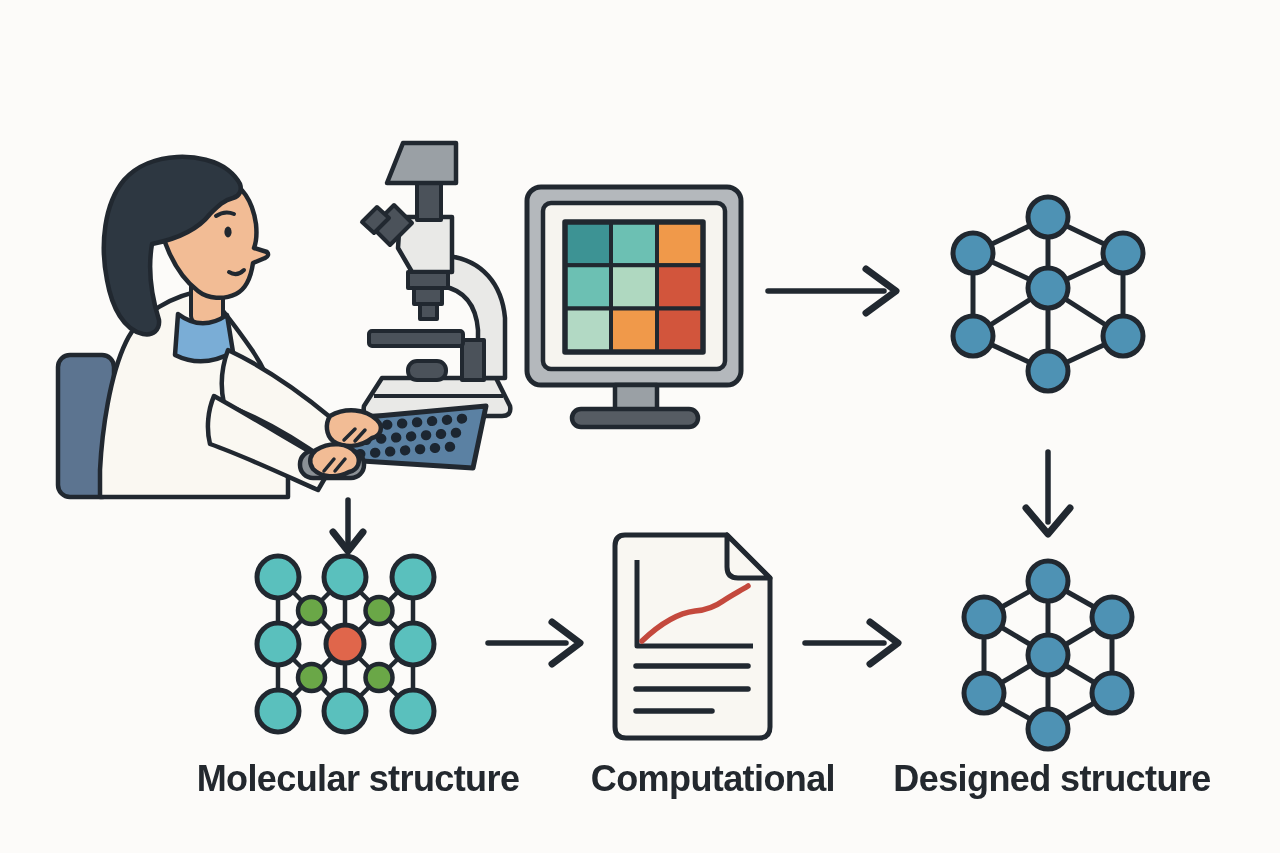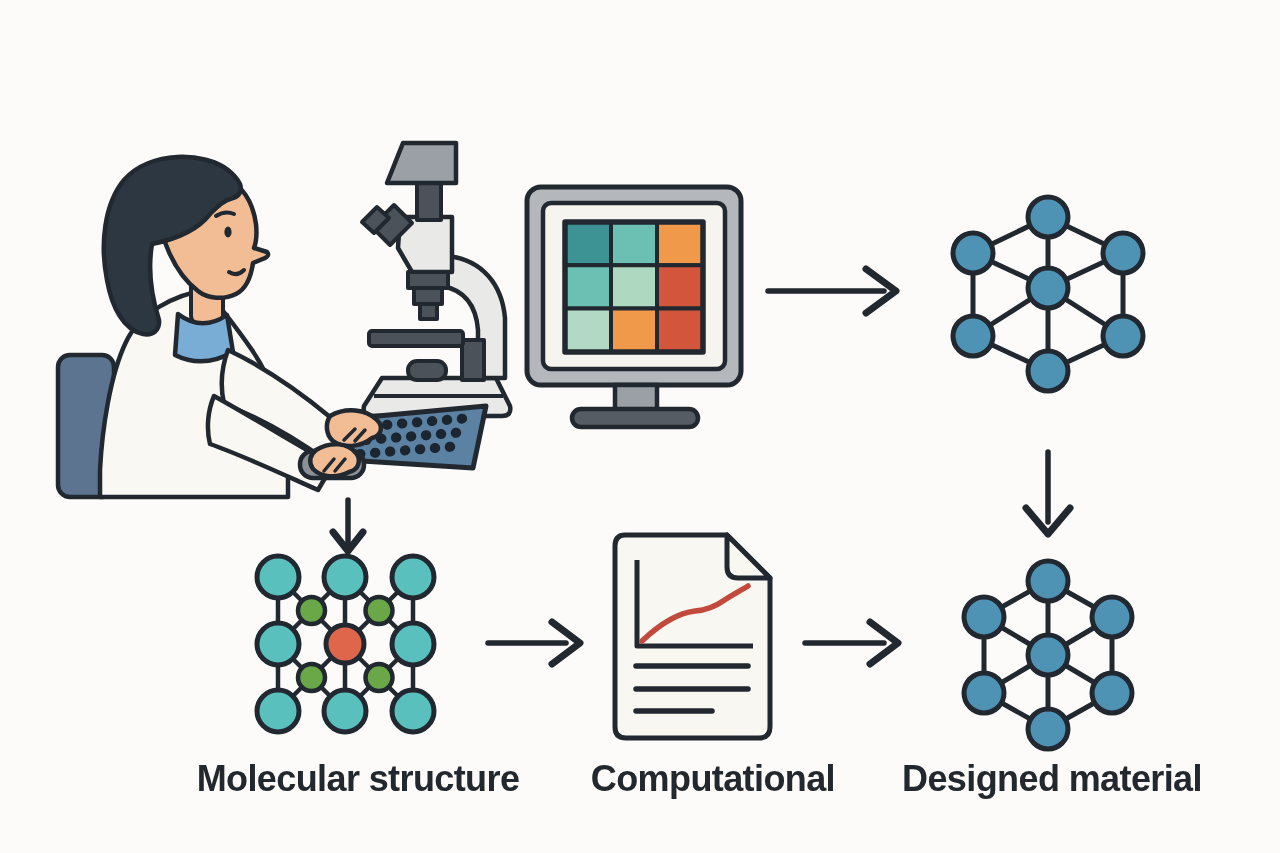--- a/index.html
+++ b/index.html
@@ -209,15 +209,15 @@
       <line x1="636" y1="666" x2="748" y2="666"></line>
       <line x1="636" y1="689" x2="748" y2="689"></line>
       <line x1="636" y1="711" x2="712" y2="711"></line>
     </g>
   </g>
 
 </svg>
 
 <div class="flow-label" style="left:160px;top:756px;width:396px;">Molecular structure</div>
 <div class="flow-label" style="left:535px;top:756px;width:300px;text-align:right;">Computational</div>
-<div class="flow-label" style="left:862px;top:756px;width:380px;">Designed material</div>
+<div class="flow-label" style="left:862px;top:756px;width:380px;">Designed structure</div>
 
 </div>
 
 </body></html>

